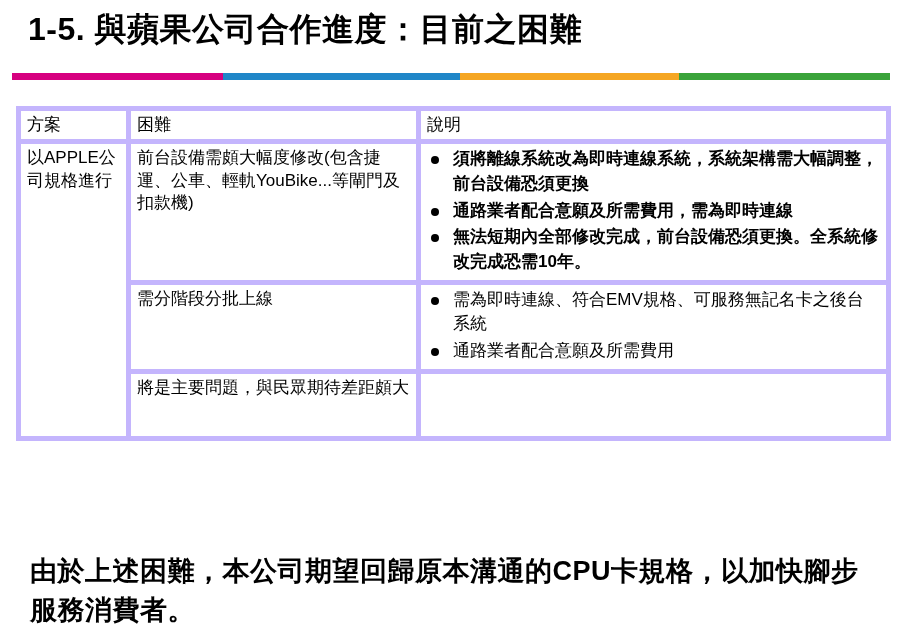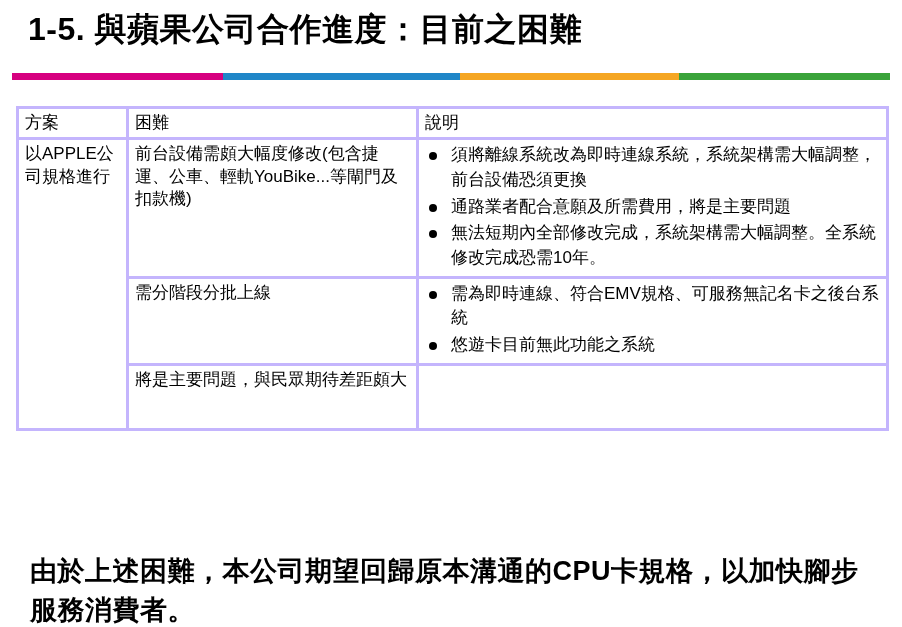--- a/index.html
+++ b/index.html
@@ -44,21 +44,21 @@
     top: 106px;
     width: 870px;
   }
   table.diff-table {
     border-collapse: collapse;
     width: 870px;
     table-layout: fixed;
   }
   table.diff-table td,
   table.diff-table th {
-    border: 3px solid #c4b5fd;
+    border: 5px solid #c4b5fd;
     vertical-align: top;
     padding: 3px 6px;
     font-size: 17px;
     line-height: 1.32;
     text-align: left;
     font-weight: normal;
   }
   .col-plan { width: 110px; }
   .col-diff { width: 290px; }
   .col-desc { width: 470px; }
@@ -89,21 +89,21 @@
   ul.bullets li::before {
     content: "";
     position: absolute;
     left: 4px;
     top: 9px;
     width: 8px;
     height: 8px;
     background: #000000;
     border-radius: 50%;
   }
-  .b-strong { font-weight: normal; text-align: center; }
+  .b-strong { font-weight: bold; text-align: center; }
   .footer-note {
     position: absolute;
     left: 30px;
     top: 552px;
     width: 850px;
     font-size: 27px;
     font-weight: bold;
     line-height: 1.45;
     letter-spacing: 0.5px;
   }
@@ -135,32 +135,32 @@
           <td>困難</td>
           <td>說明</td>
         </tr>
 
         <tr>
           <td class="cell-plan" rowspan="3">以APPLE公司規格進行</td>
           <td class="cell-diff">前台設備需頗大幅度修改(包含捷運、公車、輕軌YouBike...等閘門及扣款機)</td>
           <td>
             <ul class="bullets">
               <li><span class="b-strong">須將離線系統改為即時連線系統，系統架構需大幅調整，前台設備恐須更換</span></li>
-              <li><span class="b-strong">通路業者配合意願及所需費用，將是主要問題</span></li>
-              <li><span class="b-strong">無法短期內全部修改完成，系統架構需大幅調整。全系統修改完成恐需10年。</span></li>
+              <li><span class="b-strong">通路業者配合意願及所需費用，需為即時連線</span></li>
+              <li><span class="b-strong">無法短期內全部修改完成，前台設備恐須更換。全系統修改完成恐需10年。</span></li>
             </ul>
           </td>
         </tr>
 
         <tr>
           <td class="cell-diff">需分階段分批上線</td>
           <td>
             <ul class="bullets">
               <li><span>需為即時連線、符合EMV規格、可服務無記名卡之後台系統</span></li>
-              <li><span>悠遊卡目前無此功能之系統</span></li>
+              <li><span>通路業者配合意願及所需費用</span></li>
             </ul>
           </td>
         </tr>
 
         <tr>
           <td class="cell-diff" style="height:56px;">將是主要問題，與民眾期待差距頗大</td>
           <td></td>
         </tr>
       </tbody>
     </table>

